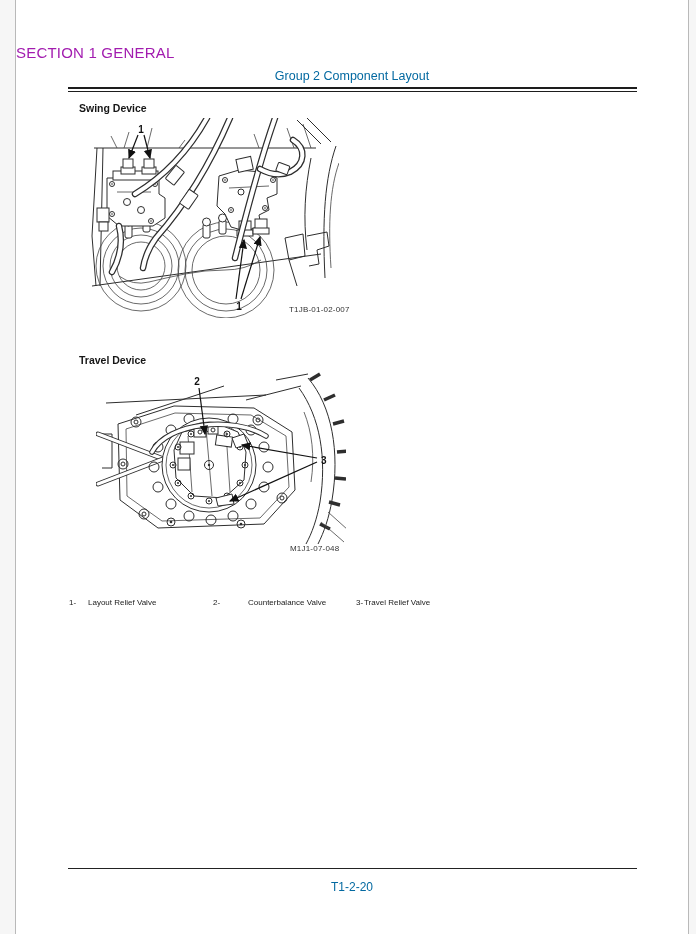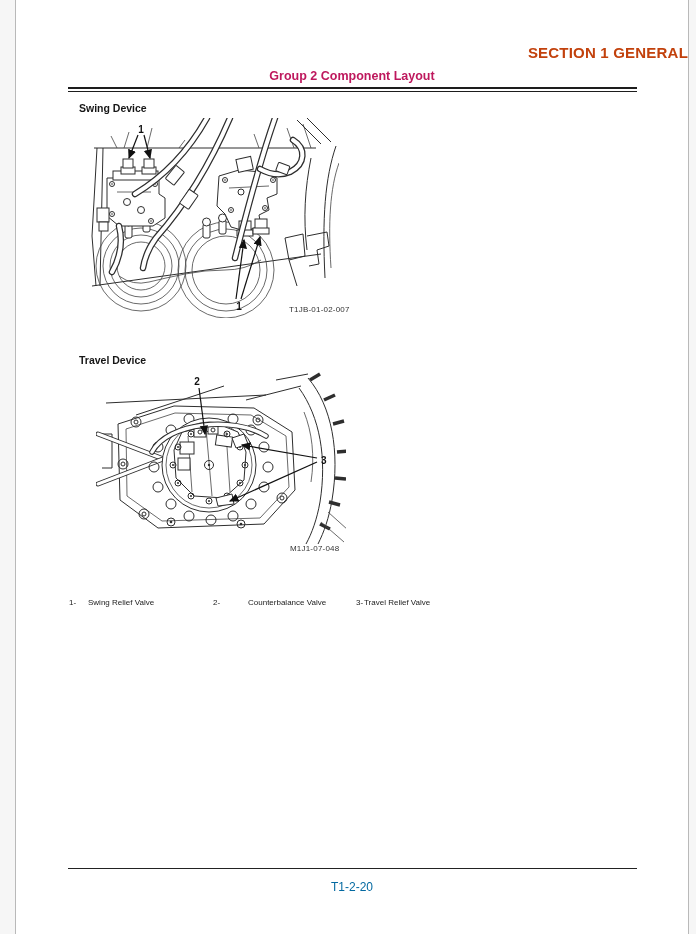--- a/index.html
+++ b/index.html
@@ -8,26 +8,26 @@
     background:#f6f6f6;
     font-family:"Liberation Sans",sans-serif;
     color:#1c1c1c;
   }
   .page{
     position:absolute;left:15px;top:0;width:672px;height:934px;
     background:#ffffff;
     border-left:1px solid #b9b9b9;border-right:1px solid #b9b9b9;
   }
   .section-title{
-    position:absolute;left:0;right:0;top:44px;text-align:right;
-    font-size:15px;font-weight:bold;letter-spacing:.2px;color:#c2410c;
+    position:absolute;left:0;right:0;top:44px;text-align:left;
+    font-size:15px;font-weight:normal;letter-spacing:.2px;color:#a21caf;
   }
   .group-title{
     position:absolute;left:0;right:0;top:69px;text-align:center;
-    font-size:12.5px;font-weight:bold;color:#be185d;
+    font-size:12.5px;font-weight:normal;color:#0369a1;
   }
   .header-rule{
     position:absolute;left:52px;top:87px;width:569px;height:2px;
     border-top:2.5px solid #1d1d1d;border-bottom:1.5px solid #1d1d1d;
   }
   .fig-heading{
     position:absolute;left:63px;font-size:10.5px;font-weight:bold;color:#161616;
   }
   .fig-heading.swing{top:102px}
   .fig-heading.travel{top:354px}
@@ -305,21 +305,21 @@
     <g>
       <text class="callout" x="225" y="92" text-anchor="start">3</text>
       <path class="arrow" d="M221,86 L146,73" marker-end="url(#arw2)"></path>
       <path class="arrow" d="M221,90 L134,129" marker-end="url(#arw2)"></path>
     </g>
   </svg>
   <div class="fig-code travel">M1J1-07-048</div>
 
   <div>
     <span class="legend-num ln1">1-</span>
-    <span class="legend-label ll1">Swing Relief Valve</span>
+    <span class="legend-label ll1">Layout Relief Valve</span>
     <span class="legend-num ln2">2-</span>
     <span class="legend-label ll2">Counterbalance Valve</span>
     <span class="legend-num ln3">3-</span>
     <span class="legend-label ll3">Travel Relief Valve</span>
   </div>
 
   <div class="footer-rule"></div>
   <div class="page-number">T1-2-20</div>
 
 </div>

